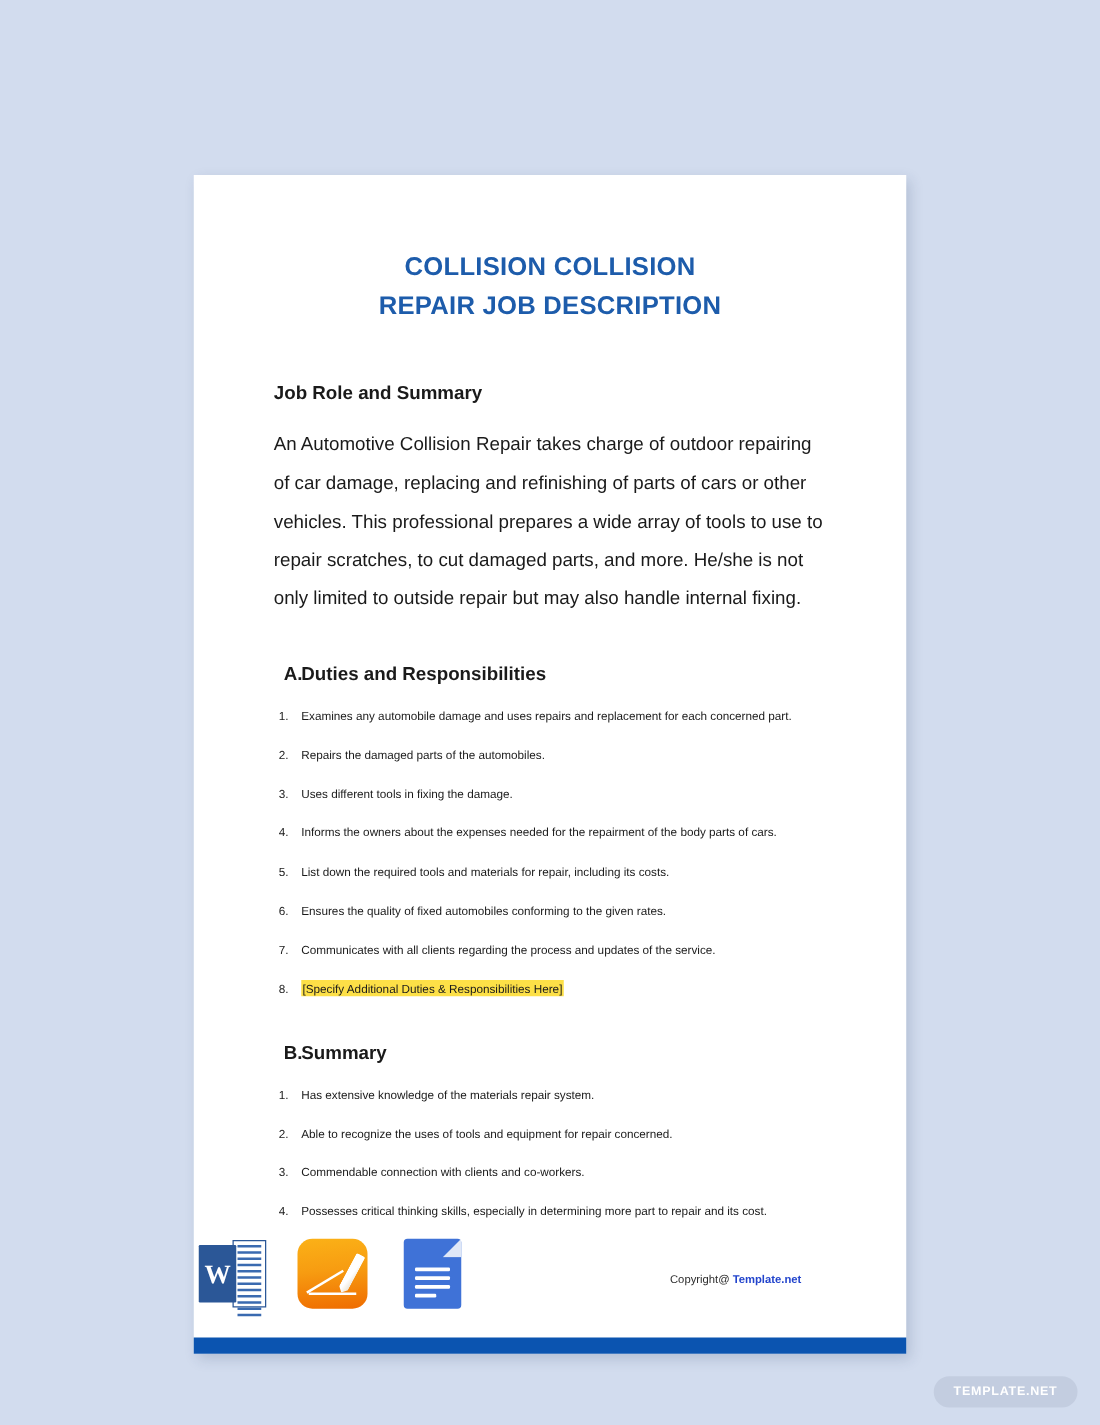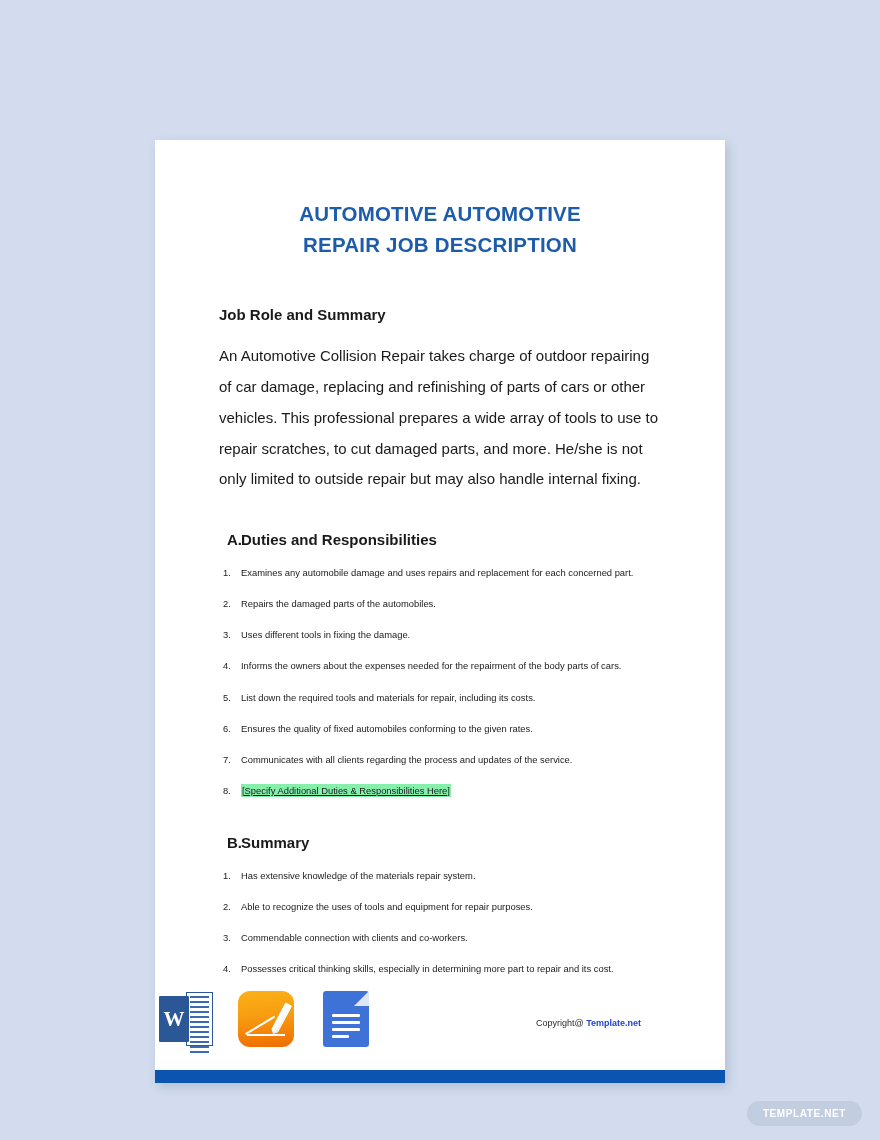--- a/index.html
+++ b/index.html
@@ -86,23 +86,22 @@
     margin-bottom: 17px;
   }
   .num-list li:last-child { margin-bottom: 0; }
   .num-list .num {
     position: absolute;
     left: 4px;
     top: 0;
     width: 16px;
   }
   .hl {
-    background: #86efac;
+    background: #fde047;
     padding: 1px 1px;
-    text-decoration: underline;
   }
 
   .block-a { margin-bottom: 34px; }
   .block-b { margin-bottom: 0; }
 
   
   .copyright {
     text-align: right;
     font-size: 9px;
     color: #2b2b2b;
@@ -253,21 +252,21 @@
   }
 </style>
 </head>
 <body>
 
 <div class="page-wrap">
   <div class="page">
     <div class="page-inner">
 
       <h1 class="doc-title">
-        <span class="tline">AUTOMOTIVE AUTOMOTIVE</span>
+        <span class="tline">COLLISION COLLISION</span>
         <span class="tline">REPAIR JOB DESCRIPTION</span>
       </h1>
 
       <div class="sec-label">Job Role and Summary</div>
 
       <p class="summary">An Automotive Collision Repair takes charge of outdoor repairing of car damage, replacing and refinishing of parts of cars or other vehicles. This professional prepares a wide array of tools to use to repair scratches, to cut damaged parts, and more. He/she is not only limited to outside repair but may also handle internal fixing.</p>
 
       <div class="block-a">
         <div class="sec-label indent">
           <span class="sec-letter">A.</span><span>Duties and Responsibilities</span>
@@ -283,21 +282,21 @@
           <li><span class="num">8.</span><span class="hl">[Specify Additional Duties &amp; Responsibilities Here]</span></li>
         </ul>
       </div>
 
       <div class="block-b">
         <div class="sec-label indent">
           <span class="sec-letter">B.</span><span>Summary</span>
         </div>
         <ul class="num-list">
           <li><span class="num">1.</span><span>Has extensive knowledge of the materials repair system.</span></li>
-          <li><span class="num">2.</span><span>Able to recognize the uses of tools and equipment for repair purposes.</span></li>
+          <li><span class="num">2.</span><span>Able to recognize the uses of tools and equipment for repair concerned.</span></li>
           <li><span class="num">3.</span><span>Commendable connection with clients and co-workers.</span></li>
           <li><span class="num">4.</span><span>Possesses critical thinking skills, especially in determining more part to repair and its cost.</span></li>
         </ul>
       </div>
 
       <div class="copyright">
         <span>Copyright@ </span><span class="brand">Template.net</span>
       </div>
 
     </div>

